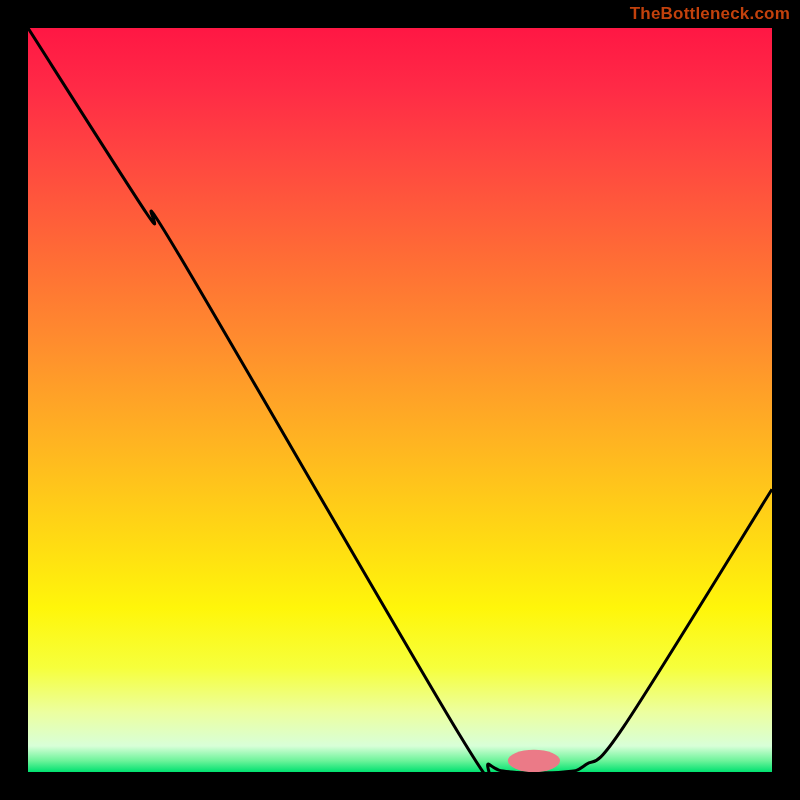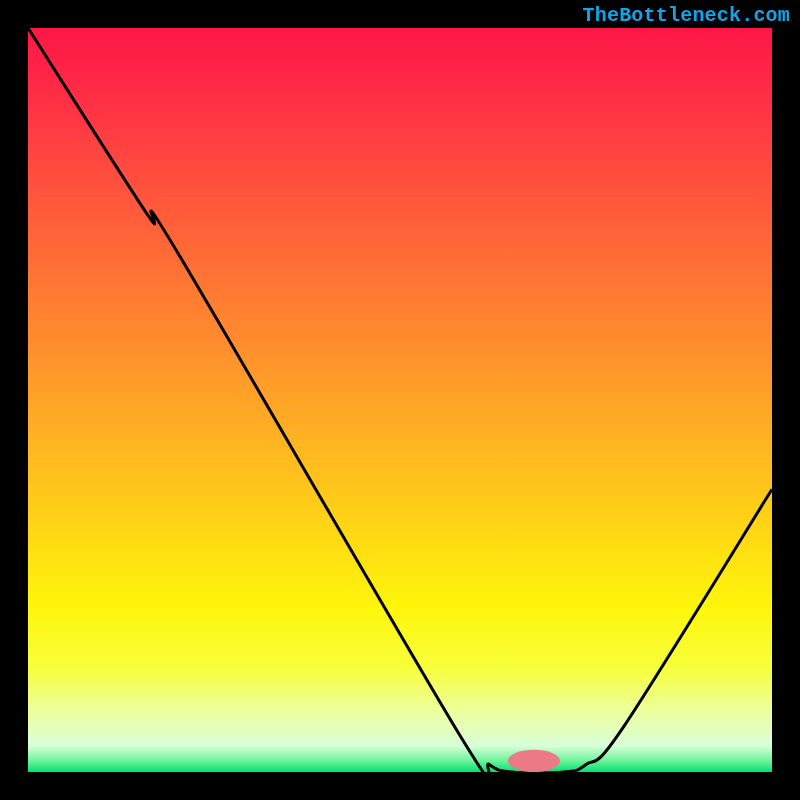--- a/index.html
+++ b/index.html
@@ -13,25 +13,24 @@
   .frame {
     position: relative;
     width: 800px;
     height: 800px;
     background: #000;
   }
   .watermark {
     position: absolute;
     top: 4px;
     right: 10px;
-    color: #0ea5e9;
-    font-size: 20px;
+    color: #c2410c;
+    font-size: 17px;
     font-weight: 600;
     letter-spacing: 0.2px;
-    font-family: Liberation Mono, monospace;
   }
   .plot {
     position: absolute;
     left: 28px;
     top: 28px;
     width: 744px;
     height: 744px;
     overflow: hidden;
   }
   .plot svg {

